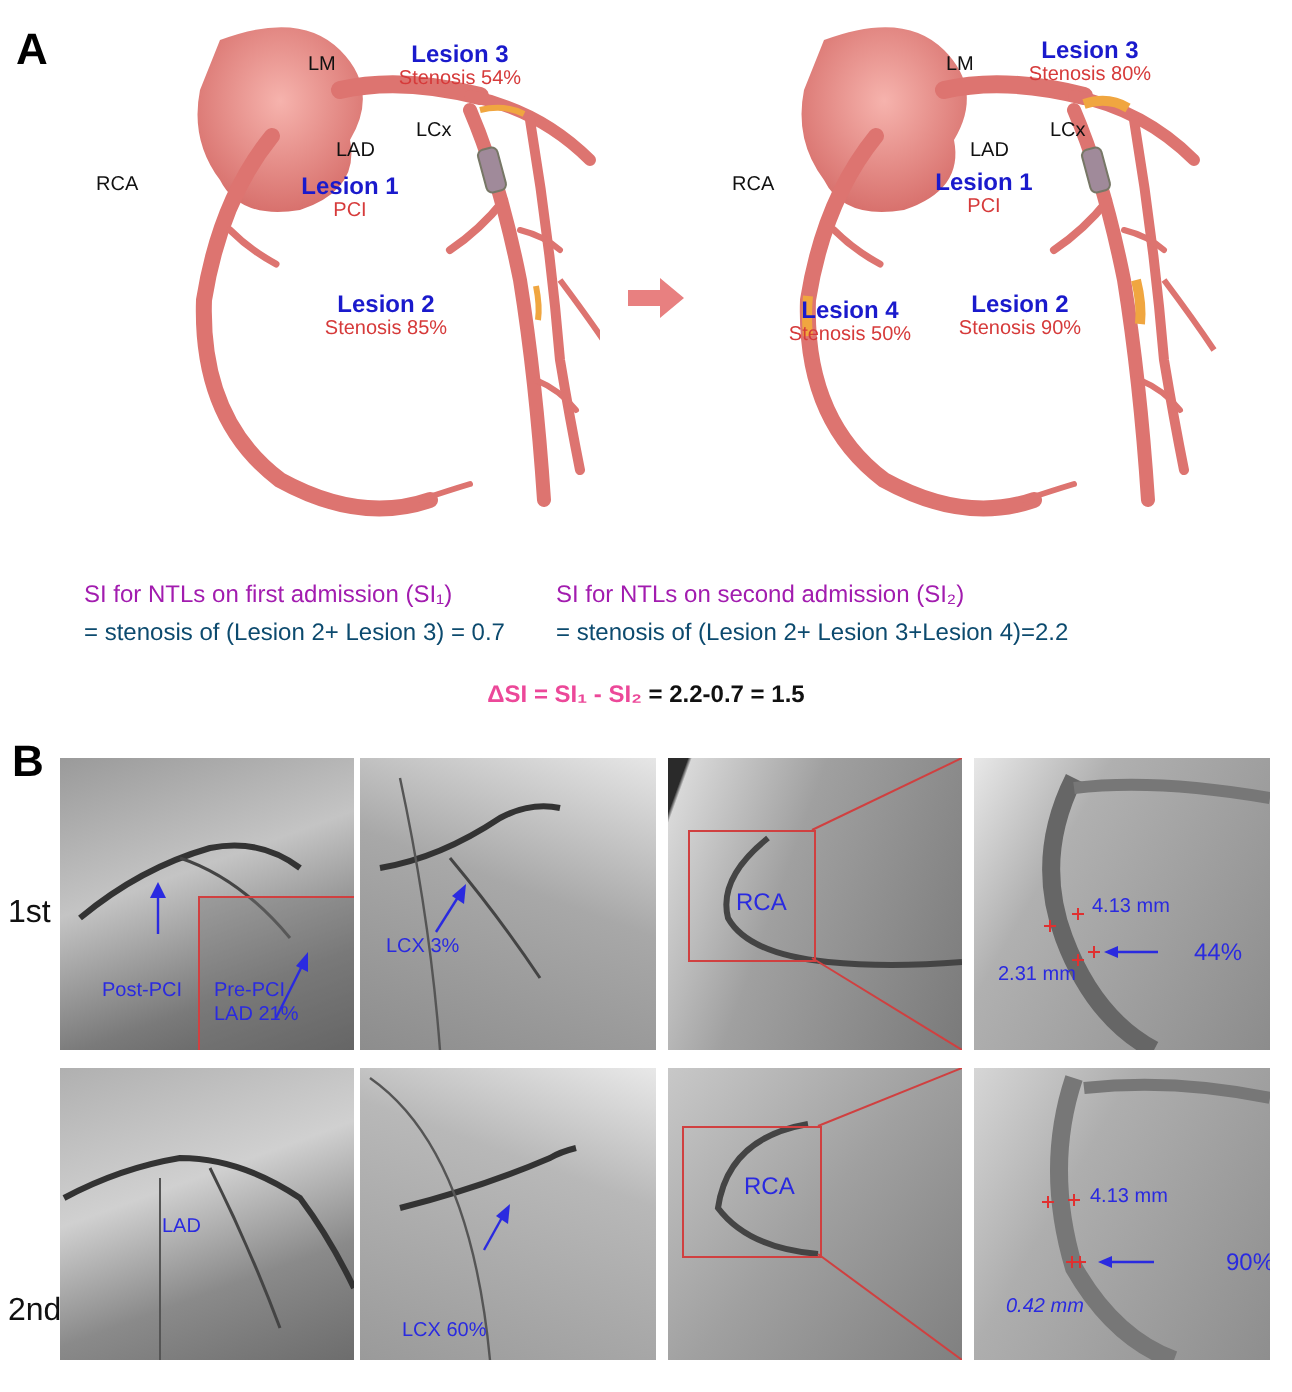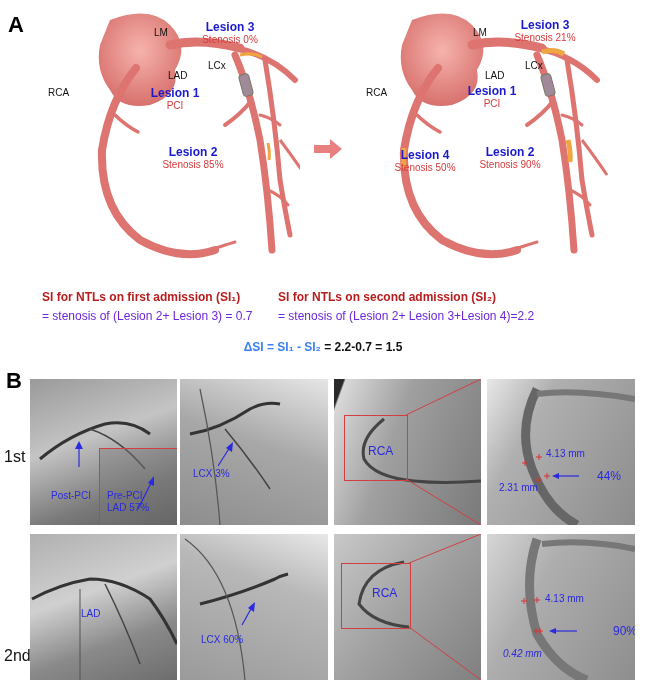--- a/index.html
+++ b/index.html
@@ -2,24 +2,24 @@
 <html><head>
 <meta charset="utf-8">
 <style>
   html, body { margin:0; padding:0; background:#ffffff; }
   body { width:646px; height:696px; position:relative; overflow:hidden; font-family:"Liberation Sans", sans-serif; }
   .abs { position:absolute; }
   .panel-letter { font-weight:bold; font-size:22px; color:#000; }
   .vessel-label { font-size:10px; color:#111; }
   .lesion-title { font-weight:bold; font-size:12px; color:#1a1acc; text-align:center; white-space:nowrap; }
   .lesion-sub { font-size:10px; color:#d63a3a; text-align:center; white-space:nowrap; }
-  .si-title { font-weight:bold; font-size:12px; color:#b91c1c; white-space:nowrap; }
-  .si-eq { font-size:12px; color:#6d28d9; white-space:nowrap; }
+  .si-title { font-weight:normal; font-size:12px; color:#a21caf; white-space:nowrap; }
+  .si-eq { font-size:12px; color:#0c4a6e; white-space:nowrap; }
   .delta { font-weight:bold; font-size:12px; white-space:nowrap; }
-  .delta .red { color:#3b82f6;margin-top:20px; }
+  .delta .red { color:#ec4899;margin-top:20px; }
   .delta .blk { color:#111; }
   .row-label { font-size:16px; color:#111; }
   .angio { position:absolute; overflow:hidden; background:#8a8a8a; }
   .ann { position:absolute; font-size:10px; color:#2a2ae0; white-space:nowrap; }
   .ann-lg { font-size:12px; }
   .zoombox { position:absolute; border:1px solid #d04040; }
   svg { display:block; }
 </style>
 </head>
 <body>
@@ -59,21 +59,21 @@
     <path d="M170 250 Q185 245 195 242" stroke="#dd7470" stroke-width="3" fill="none" stroke-linecap="round"></path>
   </svg>
 </div>
 <span class="abs vessel-label" style="left:154px;top:27px;">LM</span>
 <span class="abs vessel-label" style="left:168px;top:70px;">LAD</span>
 <span class="abs vessel-label" style="left:208px;top:60px;">LCx</span>
 <span class="abs vessel-label" style="left:48px;top:87px;">RCA</span>
 
 <div class="abs" style="left:190px;top:20px;width:80px;">
   <div class="lesion-title">Lesion 3</div>
-  <div class="lesion-sub">Stenosis 0%</div>
+  <div class="lesion-sub">Stenosis 54%</div>
 </div>
 <div class="abs" style="left:145px;top:86px;width:60px;">
   <div class="lesion-title">Lesion 1</div>
   <div class="lesion-sub">PCI</div>
 </div>
 <div class="abs" style="left:158px;top:145px;width:70px;">
   <div class="lesion-title">Lesion 2</div>
   <div class="lesion-sub">Stenosis 85%</div>
 </div>
 
@@ -109,21 +109,21 @@
     <path d="M42 148 Q41 158 42 168" stroke="#f0a640" stroke-width="5" fill="none"></path>
   </svg>
 </div>
 <span class="abs vessel-label" style="left:473px;top:27px;">LM</span>
 <span class="abs vessel-label" style="left:485px;top:70px;">LAD</span>
 <span class="abs vessel-label" style="left:525px;top:60px;">LCx</span>
 <span class="abs vessel-label" style="left:366px;top:87px;">RCA</span>
 
 <div class="abs" style="left:505px;top:18px;width:80px;">
   <div class="lesion-title">Lesion 3</div>
-  <div class="lesion-sub">Stenosis 21%</div>
+  <div class="lesion-sub">Stenosis 80%</div>
 </div>
 <div class="abs" style="left:462px;top:84px;width:60px;">
   <div class="lesion-title">Lesion 1</div>
   <div class="lesion-sub">PCI</div>
 </div>
 <div class="abs" style="left:475px;top:145px;width:70px;">
   <div class="lesion-title">Lesion 2</div>
   <div class="lesion-sub">Stenosis 90%</div>
 </div>
 <div class="abs" style="left:385px;top:148px;width:80px;">
@@ -152,21 +152,21 @@
     </svg>
   <div class="zoombox" style="left:69px;top:69px;width:78px;height:77px;background:rgba(120,120,120,0.4);"></div>
   <svg width="147" height="146" class="abs" style="left:0;top:0;">
       <line x1="49" y1="88" x2="49" y2="67" stroke="#2a2ae0" stroke-width="1.2"></line>
       <polygon points="45,70 49,62 53,70" fill="#2a2ae0"></polygon>
       <line x1="108" y1="130" x2="122" y2="102" stroke="#2a2ae0" stroke-width="1.2"></line>
       <polygon points="118,104 124,97 124,107" fill="#2a2ae0"></polygon>
     </svg>
   <span class="ann" style="left:21px;top:89px;margin-top:22px;">Post-PCI</span>
   <span class="ann" style="left:77px;top:111px;">Pre-PCI</span>
-  <span class="ann" style="left:77px;top:123px;">LAD 57%</span>
+  <span class="ann" style="left:77px;top:123px;">LAD 21%</span>
 </div>
 
 <div class="angio" style="left:180px;top:379px;width:148px;height:146px;background:linear-gradient(200deg,#e6e6e6 0%,#a8a8a8 45%,#8d8d8d 100%);">
   <svg width="148" height="146" class="abs" style="left:0;top:0;">
       <path d="M10 55 Q40 50 70 30 Q85 22 100 25" stroke="#333" stroke-width="3" fill="none"></path>
       <path d="M45 50 Q70 80 90 110" stroke="#444" stroke-width="1.5" fill="none"></path>
       <path d="M20 10 Q35 80 40 146" stroke="#555" stroke-width="1.2" fill="none"></path>
     </svg>
   <svg width="148" height="146" class="abs" style="left:0;top:0;">
       <line x1="38" y1="87" x2="50" y2="68" stroke="#2a2ae0" stroke-width="1.2"></line>
@@ -220,21 +220,21 @@
 
 <div class="angio" style="left:180px;top:534px;width:148px;height:146px;background:linear-gradient(200deg,#e8e8e8 0%,#b8b8b8 35%,#9a9a9a 100%);">
   <svg width="148" height="146" class="abs" style="left:0;top:0;">
       <path d="M20 70 Q60 60 95 45 Q100 42 108 40" stroke="#333" stroke-width="3" fill="none"></path>
       <path d="M5 5 Q55 40 65 146" stroke="#555" stroke-width="1.2" fill="none"></path>
     </svg>
   <svg width="148" height="146" class="abs" style="left:0;top:0;">
       <line x1="62" y1="91" x2="72" y2="73" stroke="#2a2ae0" stroke-width="1.2"></line>
       <polygon points="68,74 75,68 74,78" fill="#2a2ae0"></polygon>
     </svg>
-  <span class="ann" style="left:21px;top:100px;">LCX 60%</span>
+  <span class="ann" style="left:21px;top:126px;">LCX 60%</span>
 </div>
 
 <div class="angio" style="left:334px;top:534px;width:147px;height:146px;background:linear-gradient(130deg,#c8c8c8 0%,#a0a0a0 50%,#808080 100%);">
   <svg width="147" height="146" class="abs" style="left:0;top:0;">
       <path d="M70 28 Q30 35 25 70 Q40 90 75 93" stroke="#444" stroke-width="3" fill="none"></path>
       <line x1="75" y1="29" x2="147" y2="0" stroke="#d04040" stroke-width="1"></line>
       <line x1="75" y1="93" x2="147" y2="146" stroke="#d04040" stroke-width="1"></line>
     </svg>
   <div class="zoombox" style="left:7px;top:29px;width:68px;height:64px;"></div>
   <span class="ann ann-lg" style="left:38px;top:52px;">RCA</span>

